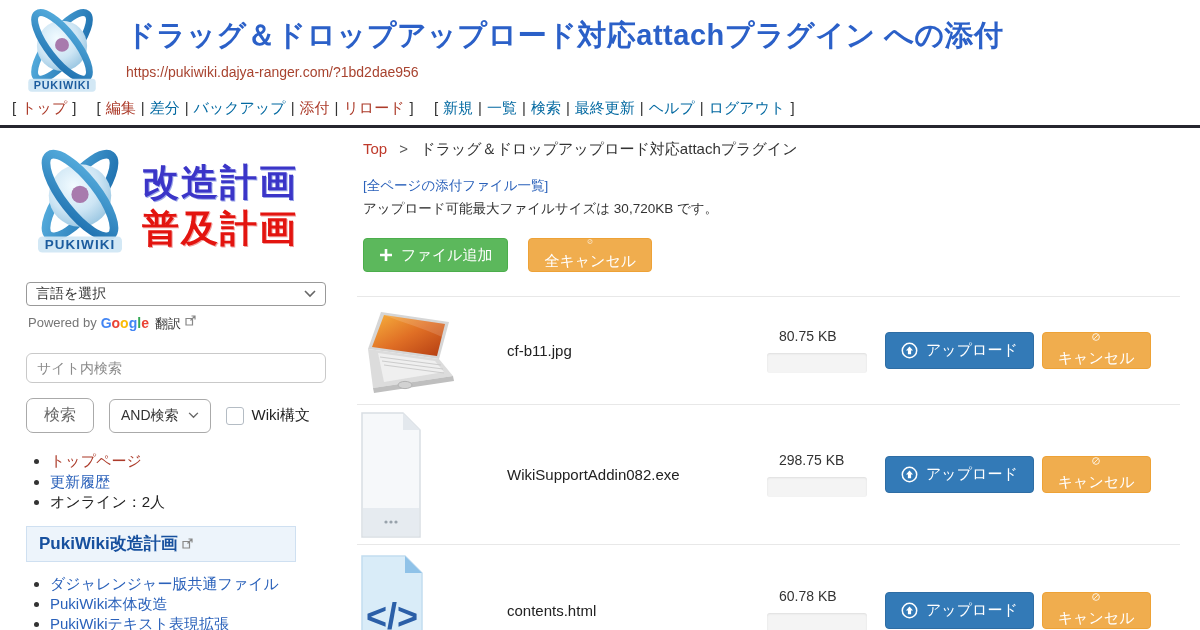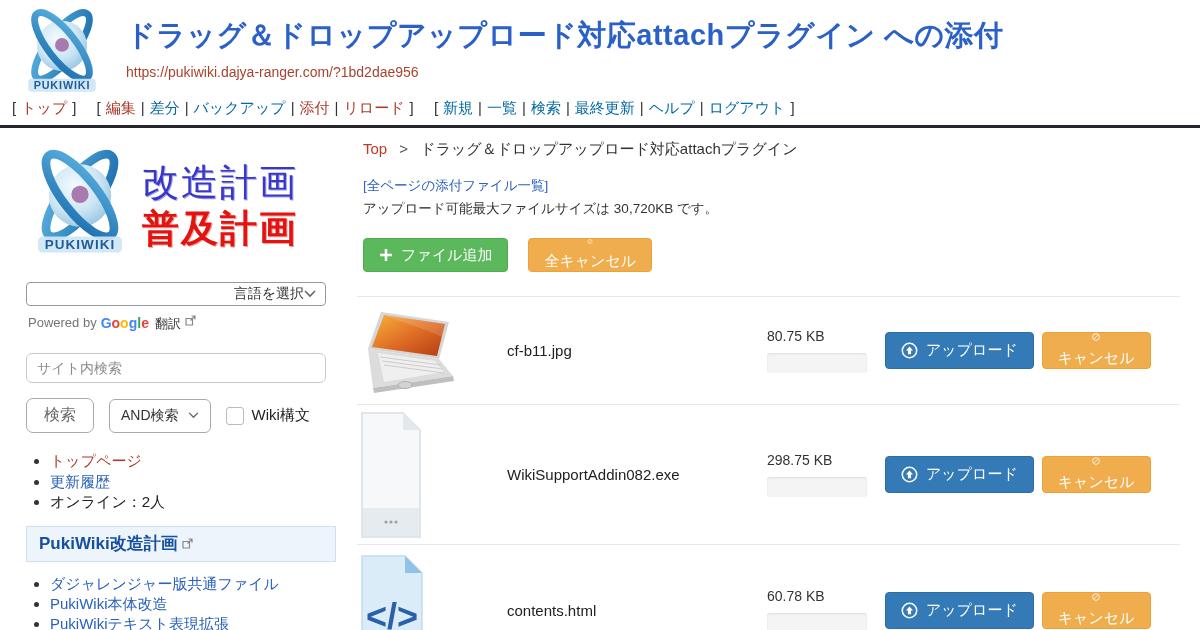--- a/index.html
+++ b/index.html
@@ -23,25 +23,25 @@
   nav .punct { color:#333; }
 
   
   .content { display:flex; height:505px; overflow:hidden; }
   aside { width:347px; min-width:347px; padding:18px 12px 0 26px; }
   main  { flex:1; padding:12px 20px 0 10px; }
 
   
   .banner { display:flex; align-items:center; gap:8px; margin-bottom:24px; cursor:pointer; }
   .banner .atom { width:108px; height:112px; }
-  .bt1 { font-size:37px; font-weight:400; color:#3b35c8; letter-spacing:2px; line-height:1.25;
+  .bt1 { font-size:37px; font-weight:700; color:#3b35c8; letter-spacing:2px; line-height:1.25;
          text-shadow:1px 1px 0 #9aa6e8;margin-top:8px; }
   .bt2 { font-size:37px; font-weight:900; color:#e3140f; letter-spacing:2px; line-height:1.25;
          text-shadow:1px 1px 0 #f0a09e; }
-  .lang-select { display:flex; justify-content:flex-end; align-items:center; width:300px; height:24px;
+  .lang-select { display:flex; justify-content:space-between; align-items:center; width:300px; height:24px;
          border:1px solid #999; border-radius:4px; padding:0 9px; font-size:14px; color:#333; cursor:pointer; background:#fff; }
   .powered { font-size:13px; color:#757575; margin:9px 0 20px 2px; display:flex; align-items:flex-start; gap:4px; }
   .gletter { font-weight:bold; font-size:14px; }
   .gl-b { color:#4285F4; } .gl-r { color:#EA4335; } .gl-y { color:#FBBC05; } .gl-g { color:#34A853; }
   .translate { color:#333; margin-left:2px; }
   .search-input { width:300px; height:30px; border:1px solid #c9c9c9; border-radius:6px; padding:0 10px;
          font-size:14px; color:#333; font-family:inherit; }
   .search-input::placeholder { color:#8a8a8a; }
   .search-row { display:flex; align-items:center; gap:15px; margin-top:15px; }
   .btn-search { border:1px solid #aaa; border-radius:7px; background:#fff; color:#6a6a6a; font-size:16px;
@@ -49,21 +49,21 @@
   .and-select { border:1px solid #aaa; border-radius:6px; height:34px; display:flex; align-items:center;
          gap:9px; padding:0 11px; font-size:14px; color:#333; cursor:pointer; background:#fff; }
   .chk-row { display:flex; align-items:center; gap:8px; }
   .checkbox { width:18px; height:18px; border:1px solid #b4bcc4; border-radius:3px; background:#fff; cursor:pointer; }
   .chk-label { font-size:15px; color:#222; }
   .quick-list { margin-top:18px; padding-left:24px; font-size:15px; line-height:1.3; list-style:disc; color:#333; }
   .quick-list li { margin-bottom:1px; }
   .lnk-red { color:#ac3b2a; }
   .lnk-blue { color:#2a61ba; }
   .plain { color:#222; }
-  .section-box { margin-top:14px; width:310px; background:#edf4fb; border:1px solid #cfe0f1;
+  .section-box { margin-top:14px; width:270px; background:#edf4fb; border:1px solid #cfe0f1;
          padding:5px 10px 6px 12px; display:flex; align-items:center; gap:4px; }
   .section-title { color:#17509e; font-weight:bold; font-size:17px; }
   .links-list { margin-top:13px; padding-left:24px; font-size:15px; line-height:1.2; list-style:disc; color:#333; }
   .links-list li { margin-bottom:2px; }
 
   
   .breadcrumb { font-size:15px; color:#333; padding-left:6px; }
   .bc-home { color:#bf3a2b; }
   .bc-sep { color:#555; margin:0 8px; }
   .attach-link { display:inline-block; margin:18px 0 0 6px; font-size:13.5px; color:#2a61ba; }
@@ -74,21 +74,21 @@
   .btn-green  { background:#5cb85c; border-color:#4cae4c; }
   .btn-blue   { background:#337ab7; border-color:#2e6da4; }
   .btn-orange { background:#f0ad4e; border-color:#eea236;flex-direction:column; }
   .btn-row-sz { height:37px; }
   .file-rows { margin-top:24px; }
   .file-row { display:flex; align-items:center; border-top:1px solid #e8e8e8; }
   .row-1 { height:108px; } .row-2 { height:140px; } .row-3 { height:132px; }
   .cell-icon { width:150px; padding-left:4px; display:flex; align-items:center; }
   .cell-name { width:260px; font-size:15px; color:#222; word-break:break-all; }
   .cell-size { width:118px; display:flex; flex-direction:column; gap:9px; }
-  .size-label { font-size:14px; color:#333; }
+  .size-label { font-size:14px; color:#333;margin-left:12px; }
   .progress { width:100px; height:20px; background:#f4f4f4; border-radius:3px;
          box-shadow:inset 0 1px 2px rgba(0,0,0,0.09); }
   .cell-actions { display:flex; gap:8px; margin-left:0; }
 </style>
 </head>
 <body>
 
 <svg width="0" height="0" style="position:absolute" aria-hidden="true">
   <defs>
     <radialGradient id="sph" cx="40%" cy="35%" r="75%">

